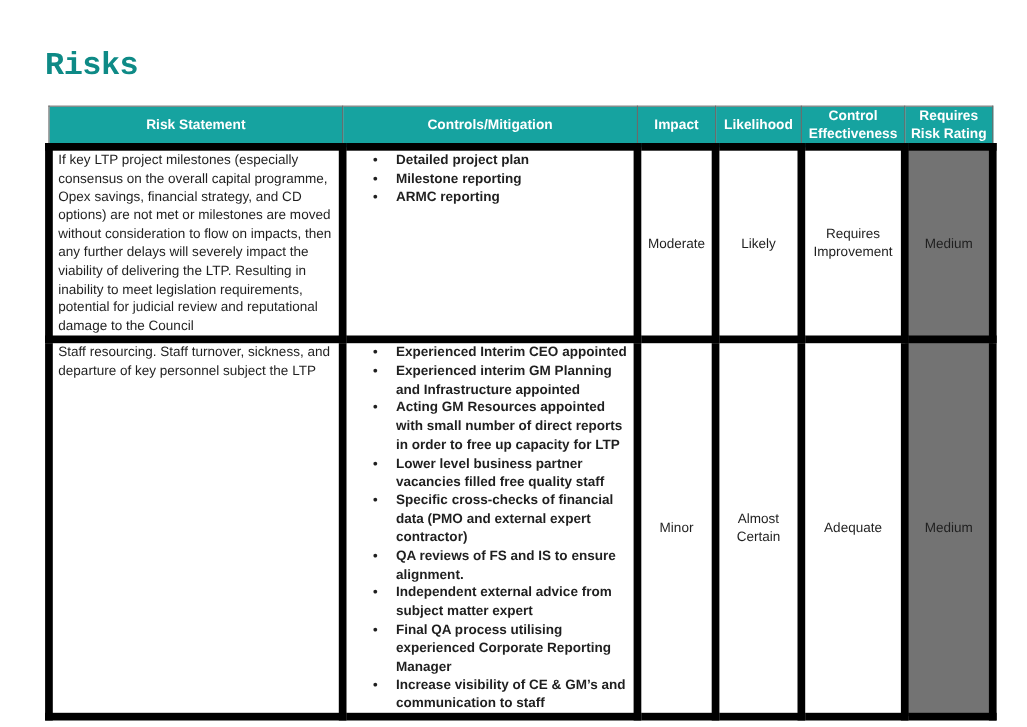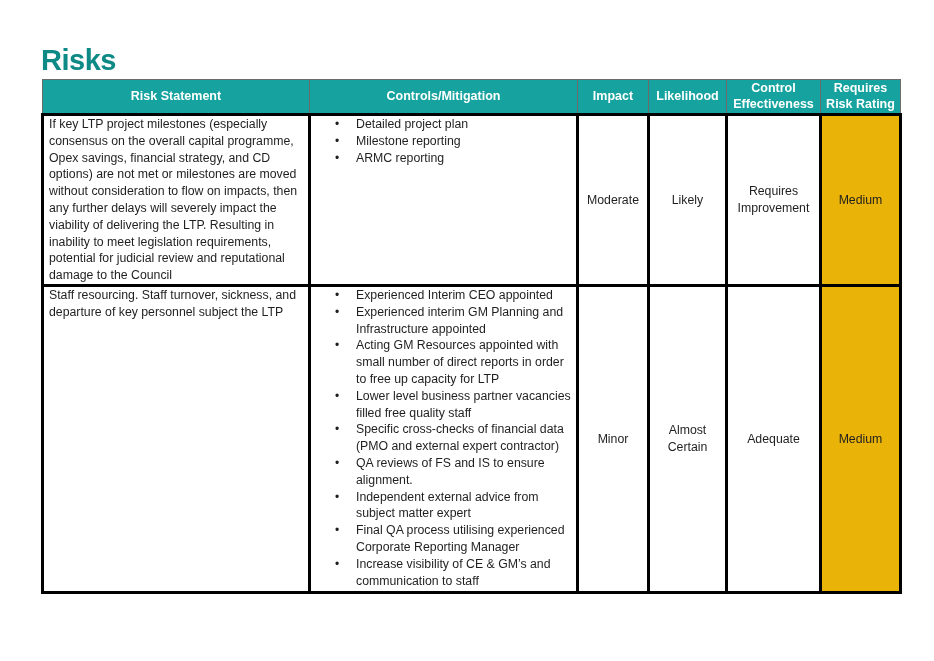--- a/index.html
+++ b/index.html
@@ -1,29 +1,29 @@
 <!DOCTYPE html>
 <html><head>
 <meta charset="utf-8">
 <style>
   html, body { margin:0; padding:0; background:#ffffff; }
   body { width:934px; height:661px; position:relative; overflow:hidden;
          font-family:"Liberation Sans", sans-serif; color:#1f1f1f; }
   .title { position:absolute; left:41px; top:40px; margin:0;
-           font-family:Liberation Sans, sans-serif; font-weight:bold;
+           font-family:Liberation Mono, monospace; font-weight:bold;
            font-size:29px; letter-spacing:-0.5px; color:#0e8a86; line-height:40px; }
-  table { position:absolute; left:41px; top:79px; border-collapse:collapse;
+  table { position:absolute; left:41px; top:96px; border-collapse:collapse;
           table-layout:fixed; width:858px; font-size:12.3px; line-height:16.8px; }
   th { background:#16a3a0; color:#ffffff; font-weight:bold; font-size:12.5px;
        line-height:15.5px; border:1px solid #6b6b6b; padding:1px 4px; height:30px;
        text-align:center; vertical-align:middle; }
-  td { border:3px solid #000000; padding:0 5px; vertical-align:top; }
+  td { border:7px solid #000000; padding:0 5px; vertical-align:top; }
   td.center { text-align:center; vertical-align:middle; }
-  td.rating { background:#eab308; }
-  ul { margin:0; padding:0 0 0 40px; list-style:none; }
+  td.rating { background:#737373; }
+  ul { margin:0; padding:0 0 0 40px; list-style:none;font-weight:bold; }
   ul li { position:relative; }
   ul li::before { content:"\2022"; position:absolute; left:-21px; top:0; font-size:12px; }
   .bold { font-weight:normal; }
   tr.row1 td { height:167px; }
   tr.row2 td { height:304px; }
 </style>
 </head>
 <body>
 
 <h1 class="title">Risks</h1>

